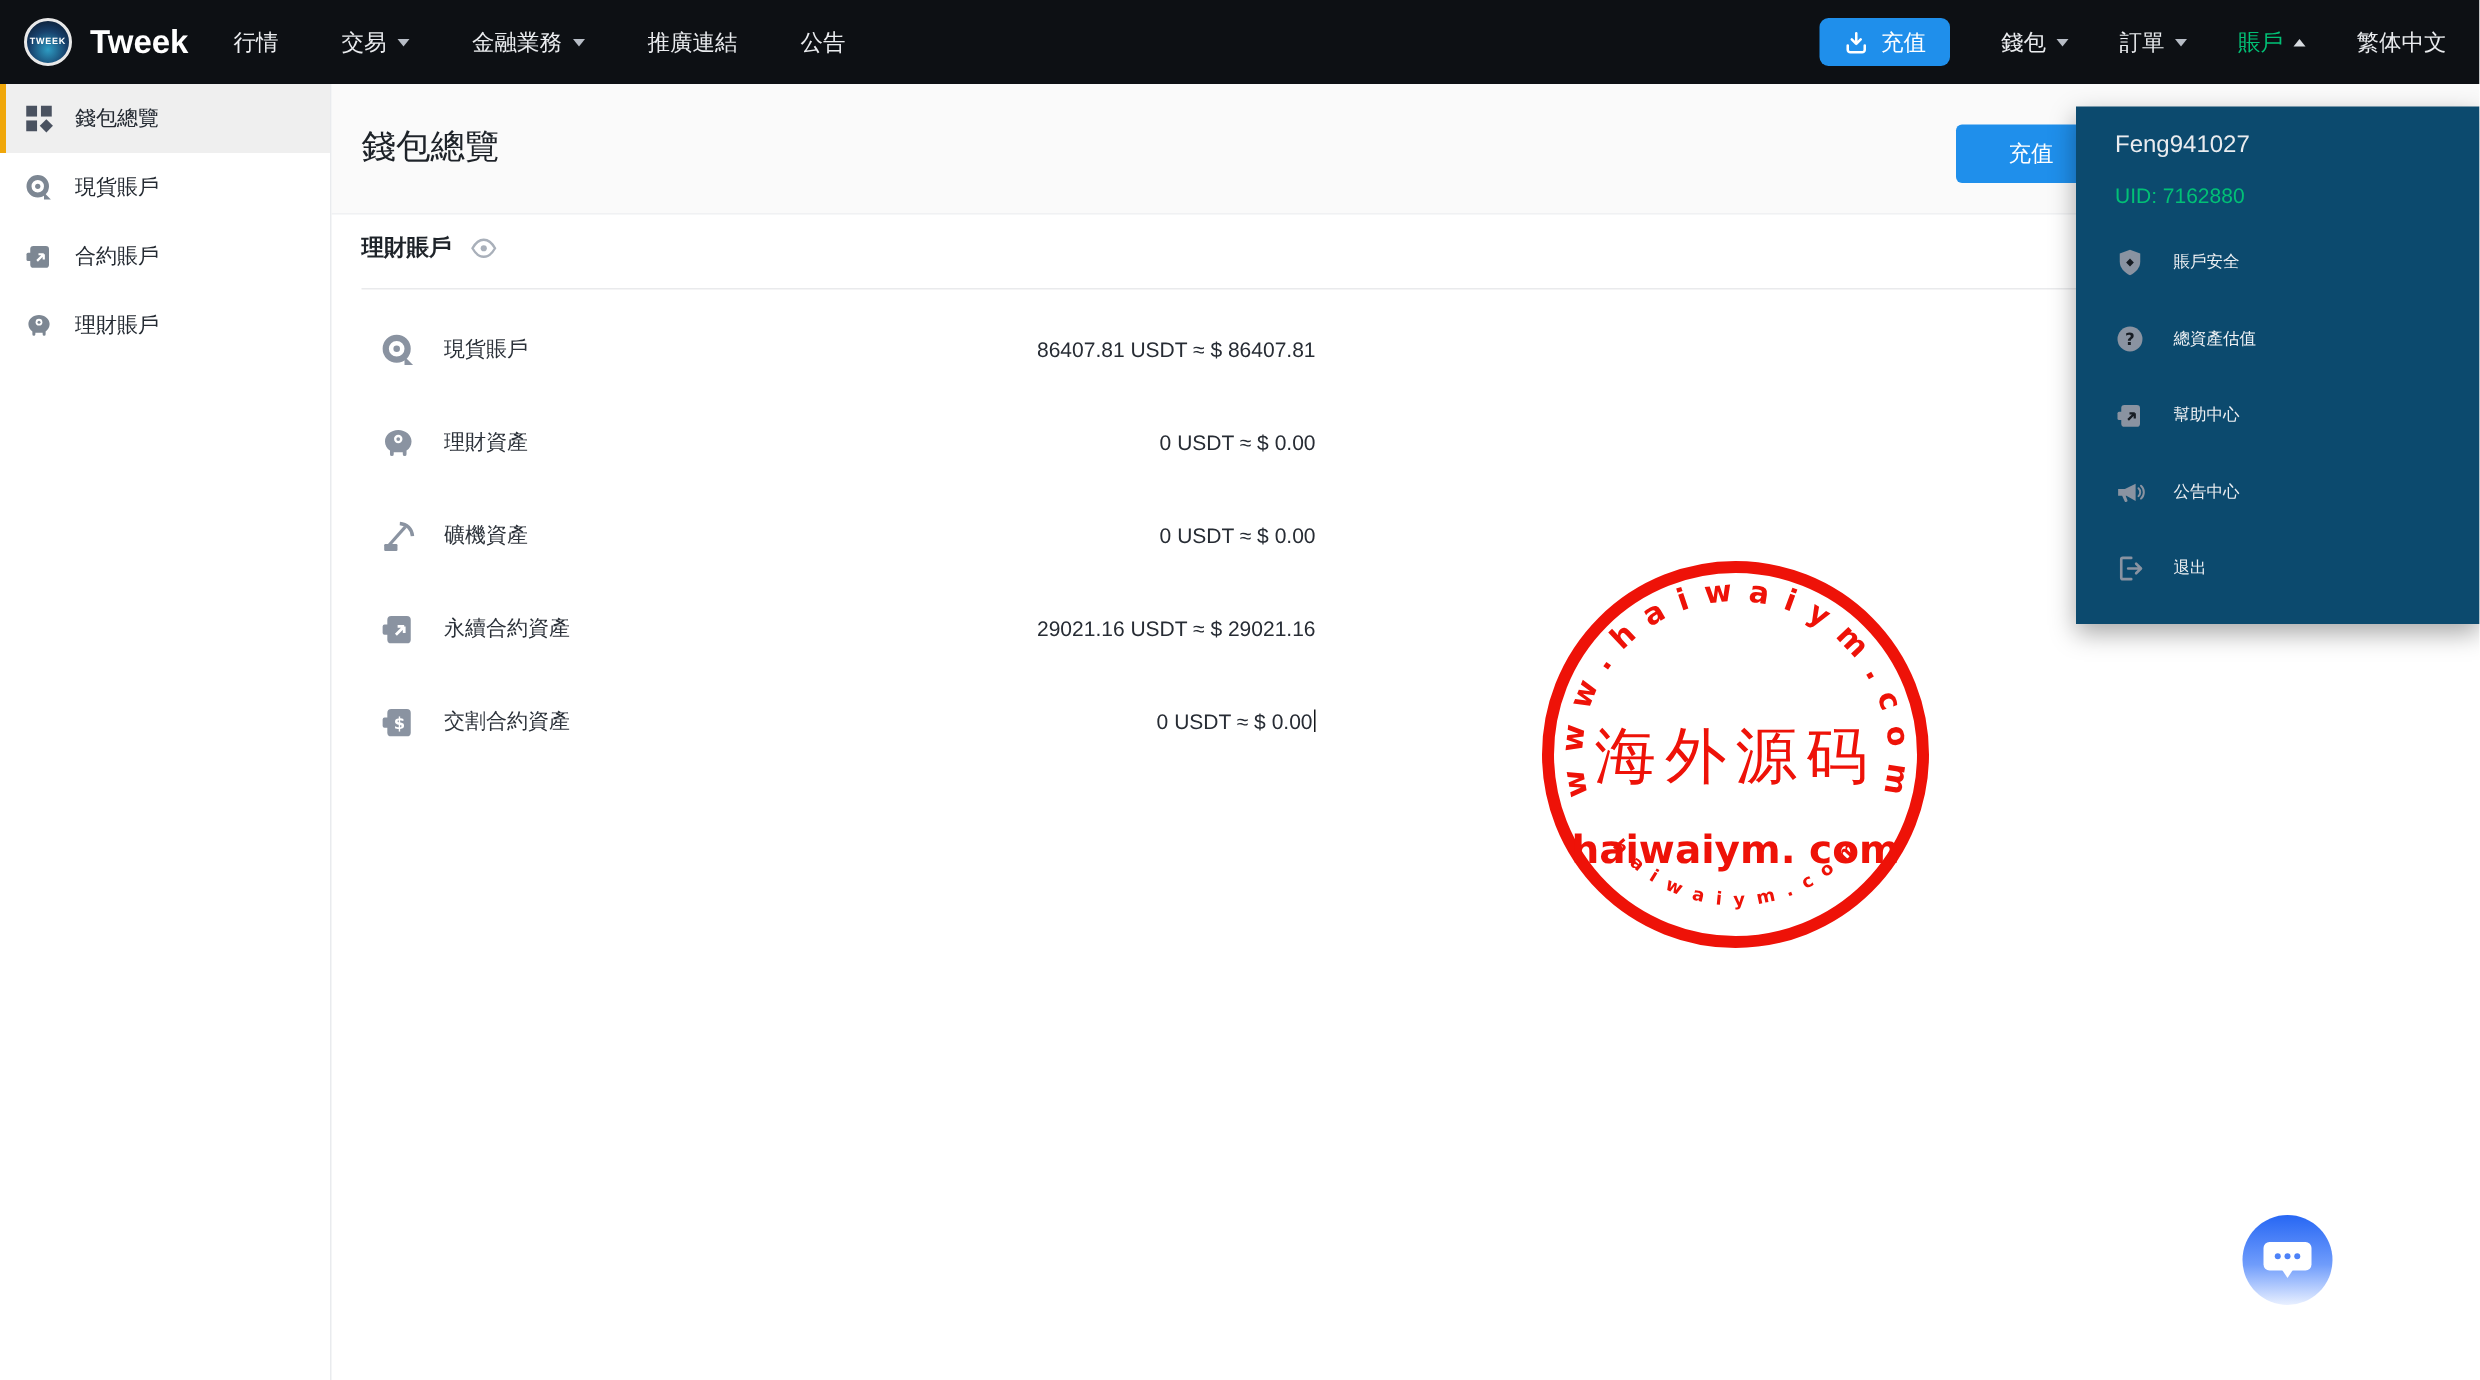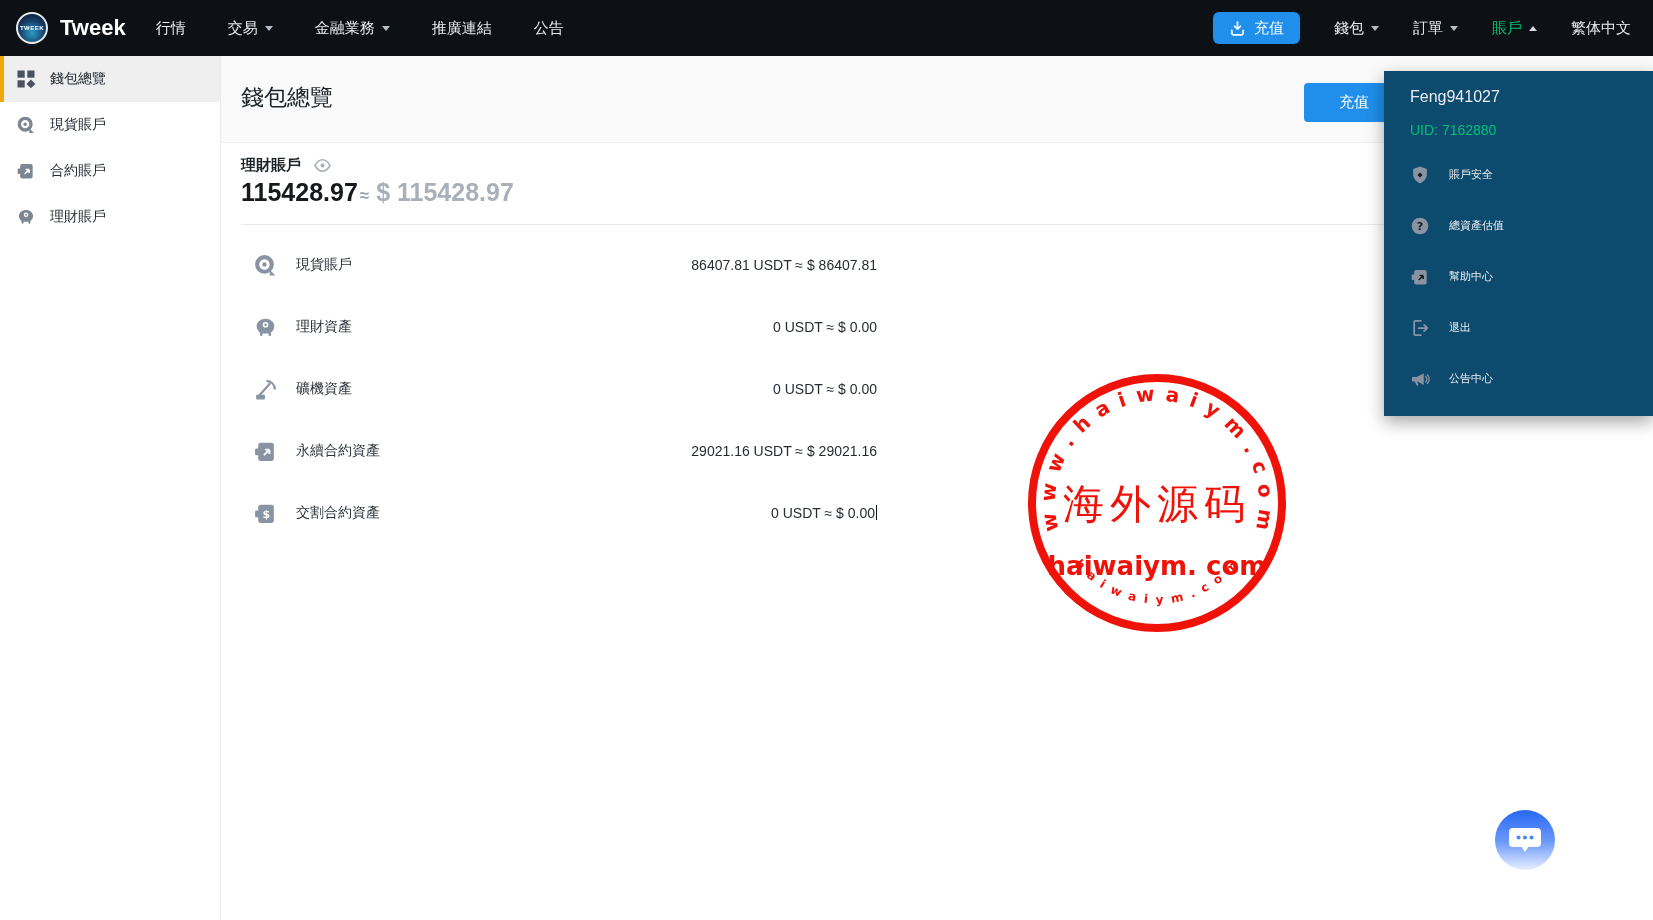--- a/index.html
+++ b/index.html
@@ -186,25 +186,20 @@
   <section class="overview">
     <div class="total-label-row">
       <span class="total-label">理財賬戶</span>
       <span class="eye ic">
         <svg viewBox="0 0 24 24" fill="none" stroke="currentColor" stroke-width="2">
           <path d="M2.5 12C5.4 6.8 8.9 4.8 12 4.8s6.6 2 9.5 7.2c-2.9 5.2-6.4 7.2-9.5 7.2s-6.6-2-9.5-7.2z"></path>
           <circle cx="12" cy="12" r="2.6" fill="currentColor" stroke="none"></circle>
         </svg>
       </span>
     </div>
-    <div class="total-value-row">
-      <span class="total-value">115428.97</span>
-      <span class="approx">≈</span>
-      <span class="total-usd">$ 115428.97</span>
-    </div>
     <div class="divider"></div>
   </section>
 
   <section class="rows">
     <div class="arow">
       <span class="ic">
         <svg viewBox="0 0 24 24">
           <circle cx="11" cy="11" r="7" stroke="currentColor" stroke-width="4" fill="none"></circle>
           <circle cx="11" cy="11" r="2.1" fill="currentColor"></circle>
           <path d="M16 16 L21.5 21.5 L16 21.5 Z" fill="currentColor"></path>
@@ -287,35 +282,35 @@
         <svg viewBox="0 0 24 24">
           <rect x="5" y="3.5" width="15" height="17.5" rx="2.5" fill="currentColor"></rect>
           <rect x="2" y="9" width="5" height="6.5" rx="1.2" fill="currentColor"></rect>
           <path d="M10.5 15.5 L15.8 10.2 M15.8 10.2 h-4.2 M15.8 10.2 v4.2" stroke="var(--cut,#171c23)" stroke-width="1.8" fill="none"></path>
         </svg>
       </span>
       <span class="mlbl">幫助中心</span>
     </li>
     <li>
       <span class="ic">
+        <svg viewBox="0 0 24 24" fill="currentColor">
+          <path d="M2.5 9.5 v5.5 h3.2 l2 4.3 a1.2 1.2 0 0 0 2.2-1 l-1.4-3.3 h.6 l7.4 4.2 V5.3 L7.9 9.5 z"></path>
+          <path d="M18.8 9 a4.3 4.3 0 0 1 0 6.3 M20.8 7 a7 7 0 0 1 0 10.3" stroke="currentColor" stroke-width="1.6" fill="none" stroke-linecap="round"></path>
+        </svg>
+      </span>
+      <span class="mlbl">公告中心</span>
+    </li>
+    <li>
+      <span class="ic">
         <svg viewBox="0 0 24 24" fill="none" stroke="currentColor" stroke-width="2.1" stroke-linecap="round" stroke-linejoin="round">
           <path d="M13 3.5 H6.2 A1.2 1.2 0 0 0 5 4.7 v14.6 a1.2 1.2 0 0 0 1.2 1.2 H13"></path>
           <path d="M10.5 12 h10 m-3.6 -3.8 L20.8 12 l-3.9 3.8"></path>
         </svg>
       </span>
       <span class="mlbl">退出</span>
-    </li>
-    <li>
-      <span class="ic">
-        <svg viewBox="0 0 24 24" fill="currentColor">
-          <path d="M2.5 9.5 v5.5 h3.2 l2 4.3 a1.2 1.2 0 0 0 2.2-1 l-1.4-3.3 h.6 l7.4 4.2 V5.3 L7.9 9.5 z"></path>
-          <path d="M18.8 9 a4.3 4.3 0 0 1 0 6.3 M20.8 7 a7 7 0 0 1 0 10.3" stroke="currentColor" stroke-width="1.6" fill="none" stroke-linecap="round"></path>
-        </svg>
-      </span>
-      <span class="mlbl">公告中心</span>
     </li>
   </ul>
 </div>
 
 <div class="stamp">
   <svg viewBox="0 0 266 266" width="266" height="266">
     <defs>
       <path id="arcTop" d="M 40.6 176 A 102 102 0 1 1 225.4 176"></path>
       <path id="arcBottom" d="M 50 193 A 105 105 0 0 0 216 193"></path>
     </defs>

